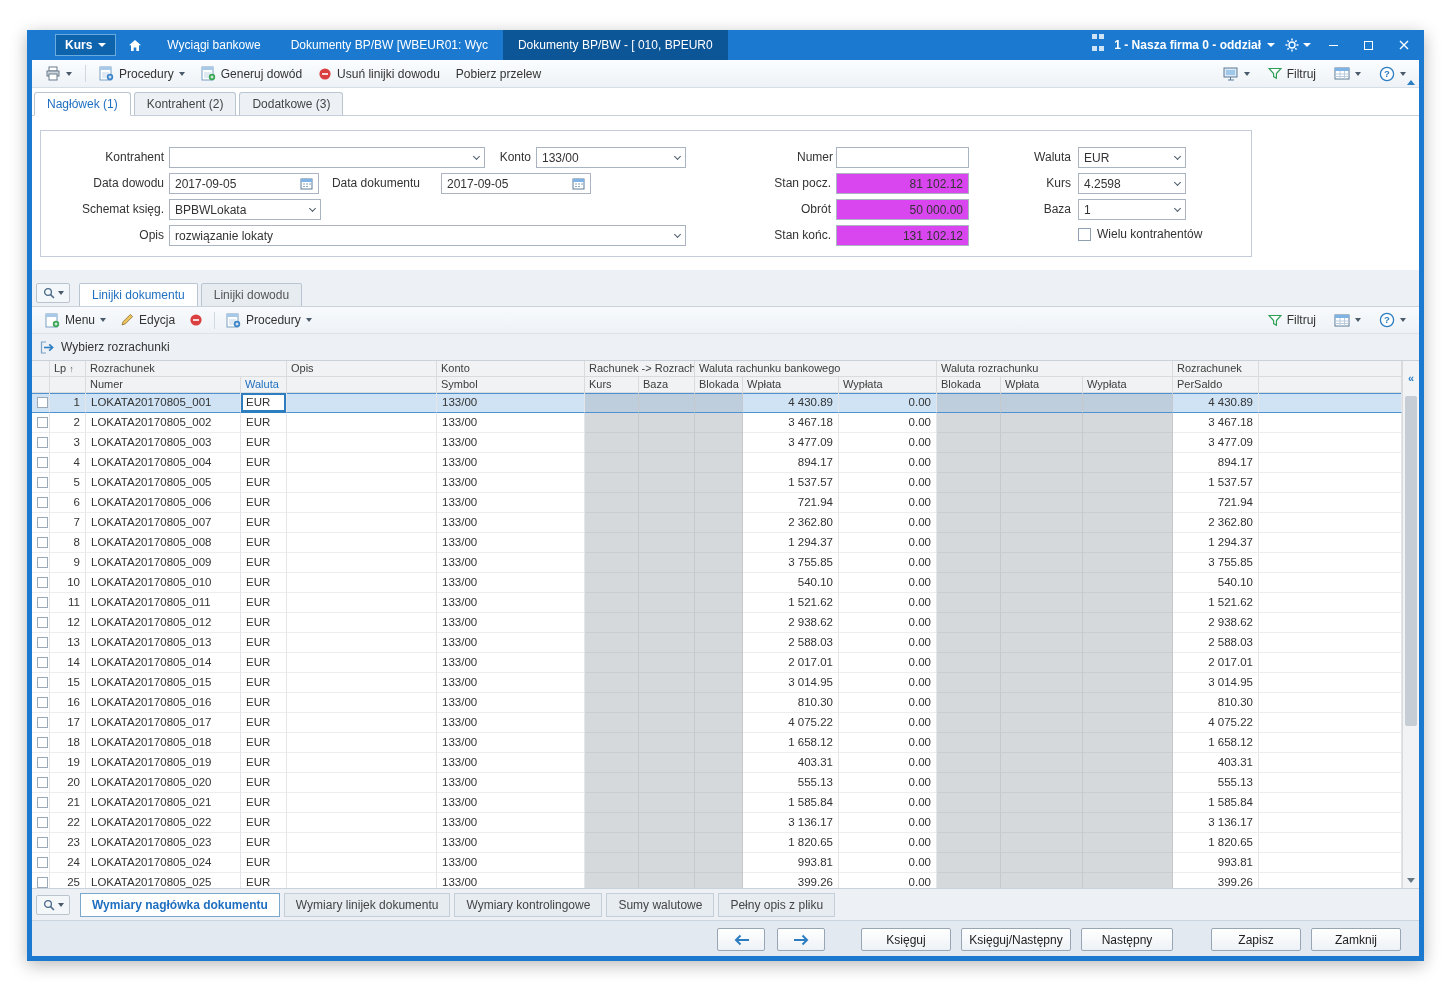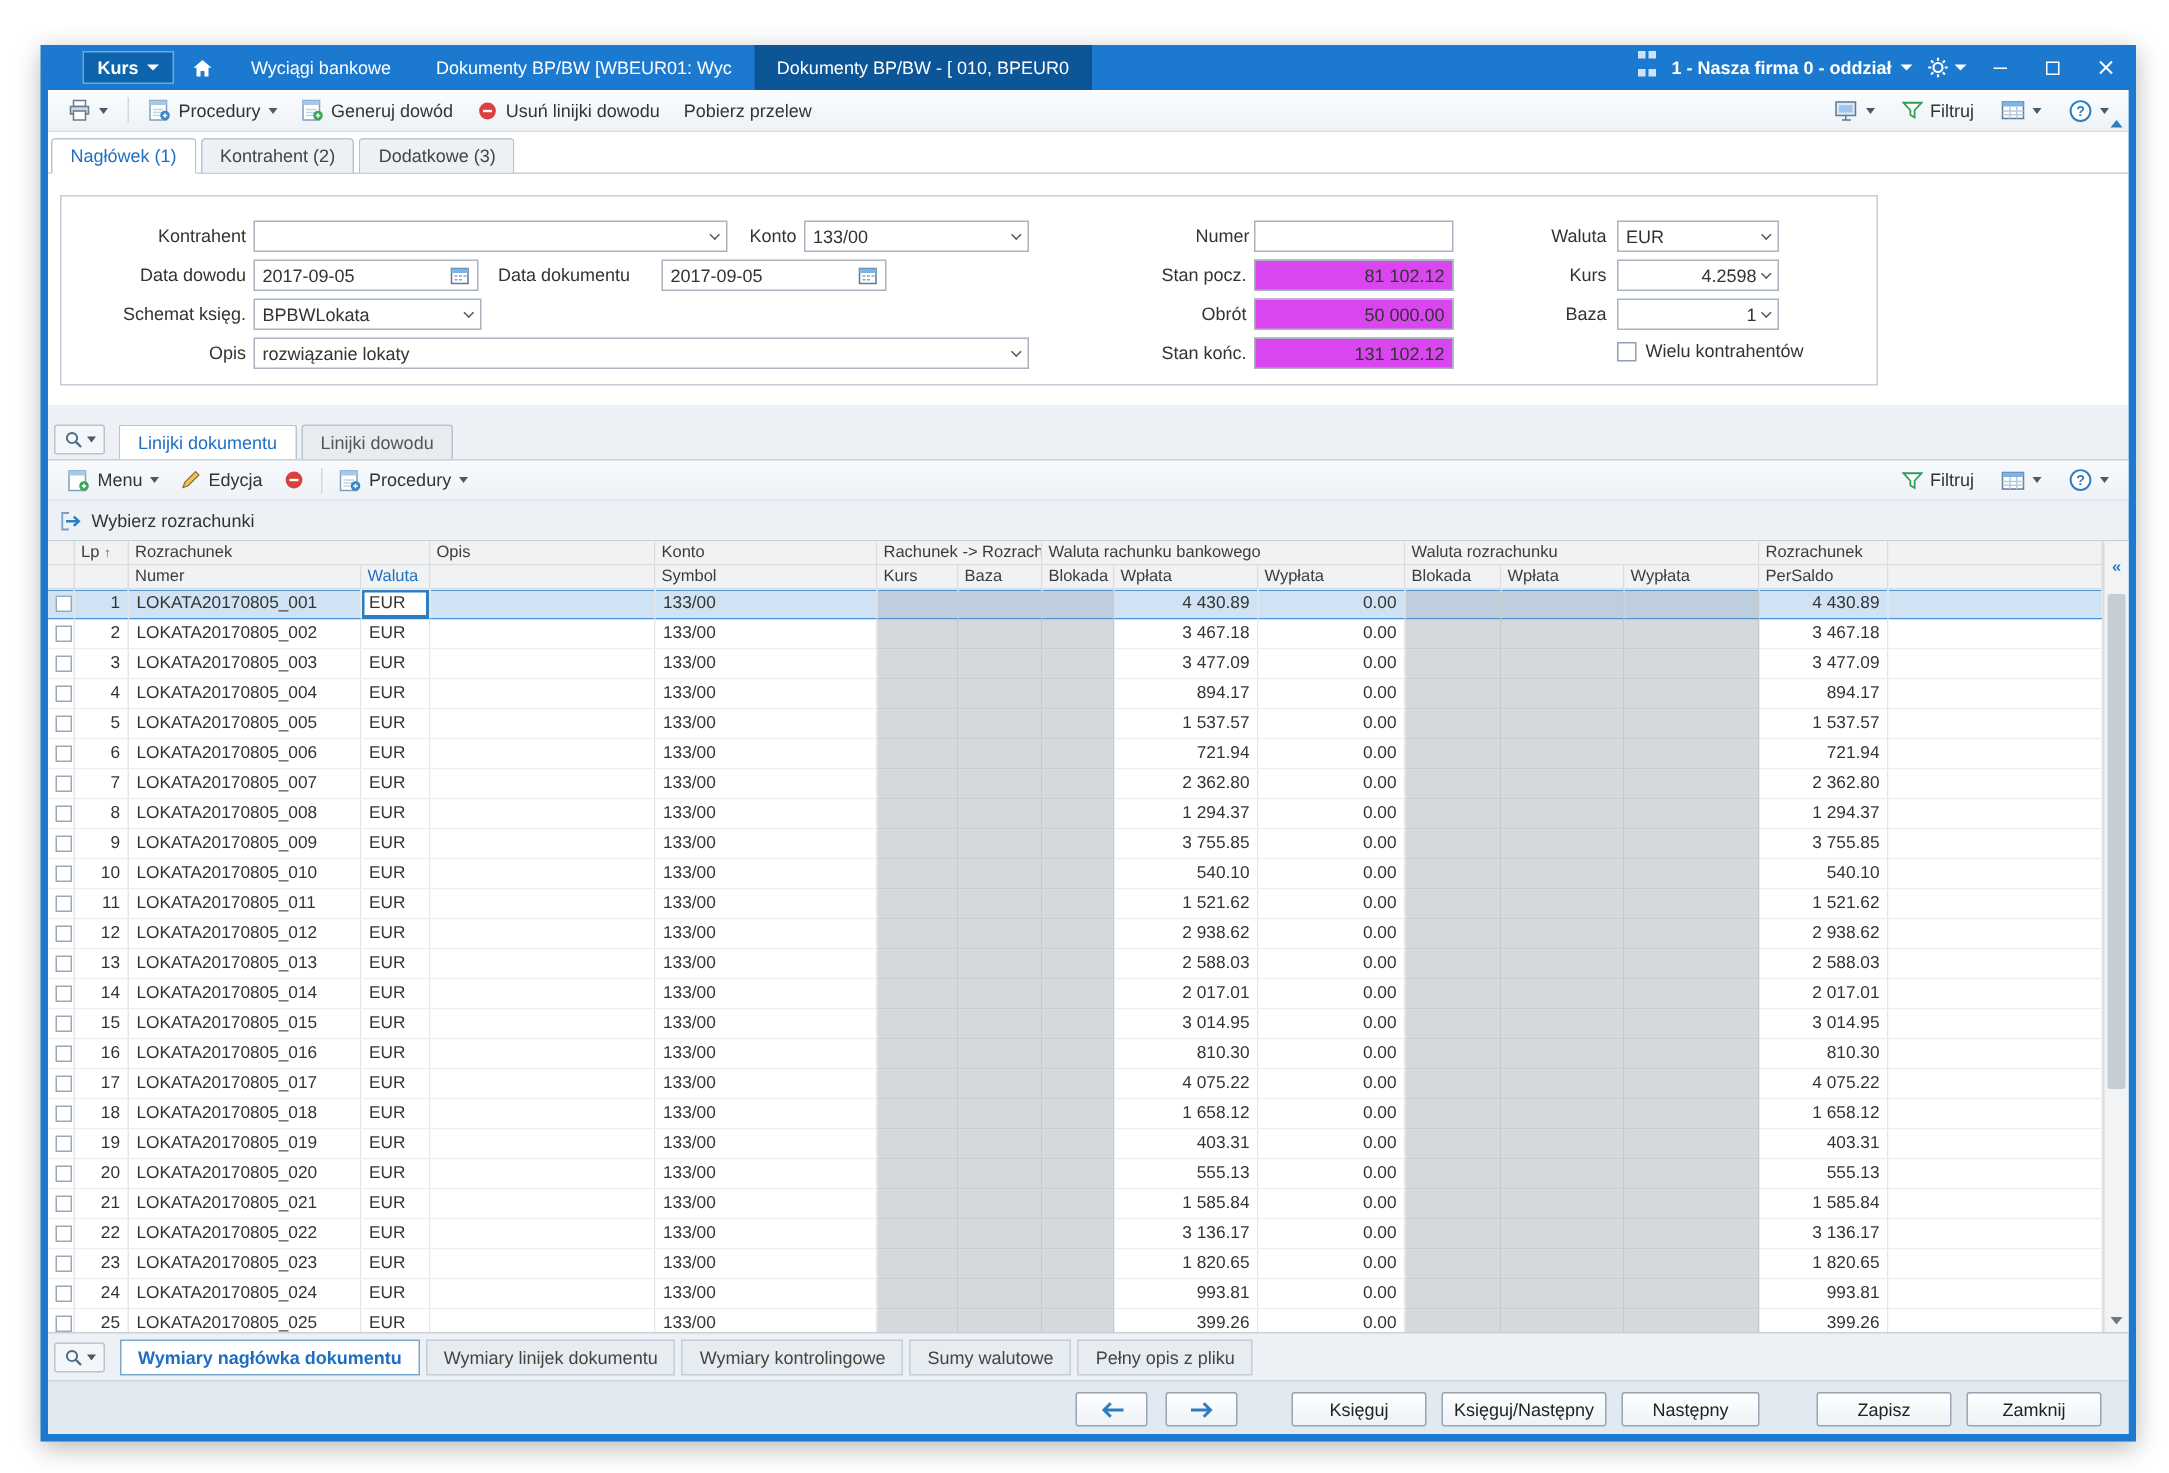--- a/index.html
+++ b/index.html
@@ -40,21 +40,21 @@
   .htab.active{background:#fff;color:#1f6fc0;border-bottom:1px solid #fff}
 
   
   .form-area{height:154px;background:#fff;flex:none;position:relative}
   .form-panel{position:relative;margin:14px 0 0 8px;width:1212px;height:127px;border:1px solid #c3ccd8}
   .flabel{position:absolute;text-align:right;color:#333;font-size:12px}
   .fctl{position:absolute;height:21px;border:1px solid #a9b4c0;background:#fff;display:flex;align-items:center;padding:0 5px;font-size:12px;gap:4px}
   .fctl .val{flex:1;overflow:hidden;white-space:nowrap}
   .fctl.ro{background:#d946ef}
   .fctl.ro .val{text-align:right}
-  .fctl.num .val{text-align:right}
+  .fctl.num .val{}
   .finput{position:absolute;height:21px;border:1px solid #a9b4c0;padding:0 5px;font-size:12px;font-family:"Liberation Sans",sans-serif}
   .fcheck{position:absolute;display:flex;align-items:center;gap:6px}
   .cbox{width:13px;height:13px;border:1px solid #8fa0b0;background:#fff;display:inline-block}
 
   
   .lines-area{flex:1;min-height:0;background:#edf1f6;display:flex;flex-direction:column;padding-top:10px}
   .ltabs{display:flex;align-items:flex-end;padding-left:4px;gap:3px;height:26px;flex:none}
   .view-btn{width:34px;height:20px;border:1px solid #b9c4cf;background:#f4f7fa;display:flex;align-items:center;justify-content:center;gap:3px;margin-right:6px;align-self:center;border-radius:2px}
   .ltab{border:1px solid #b9c6d2;padding:4px 12px;background:#e7ecf1;color:#555;border-radius:2px 2px 0 0;margin-bottom:-1px}
   .ltab.active{background:#fff;color:#1f6fc0;border-bottom-color:#fff}

